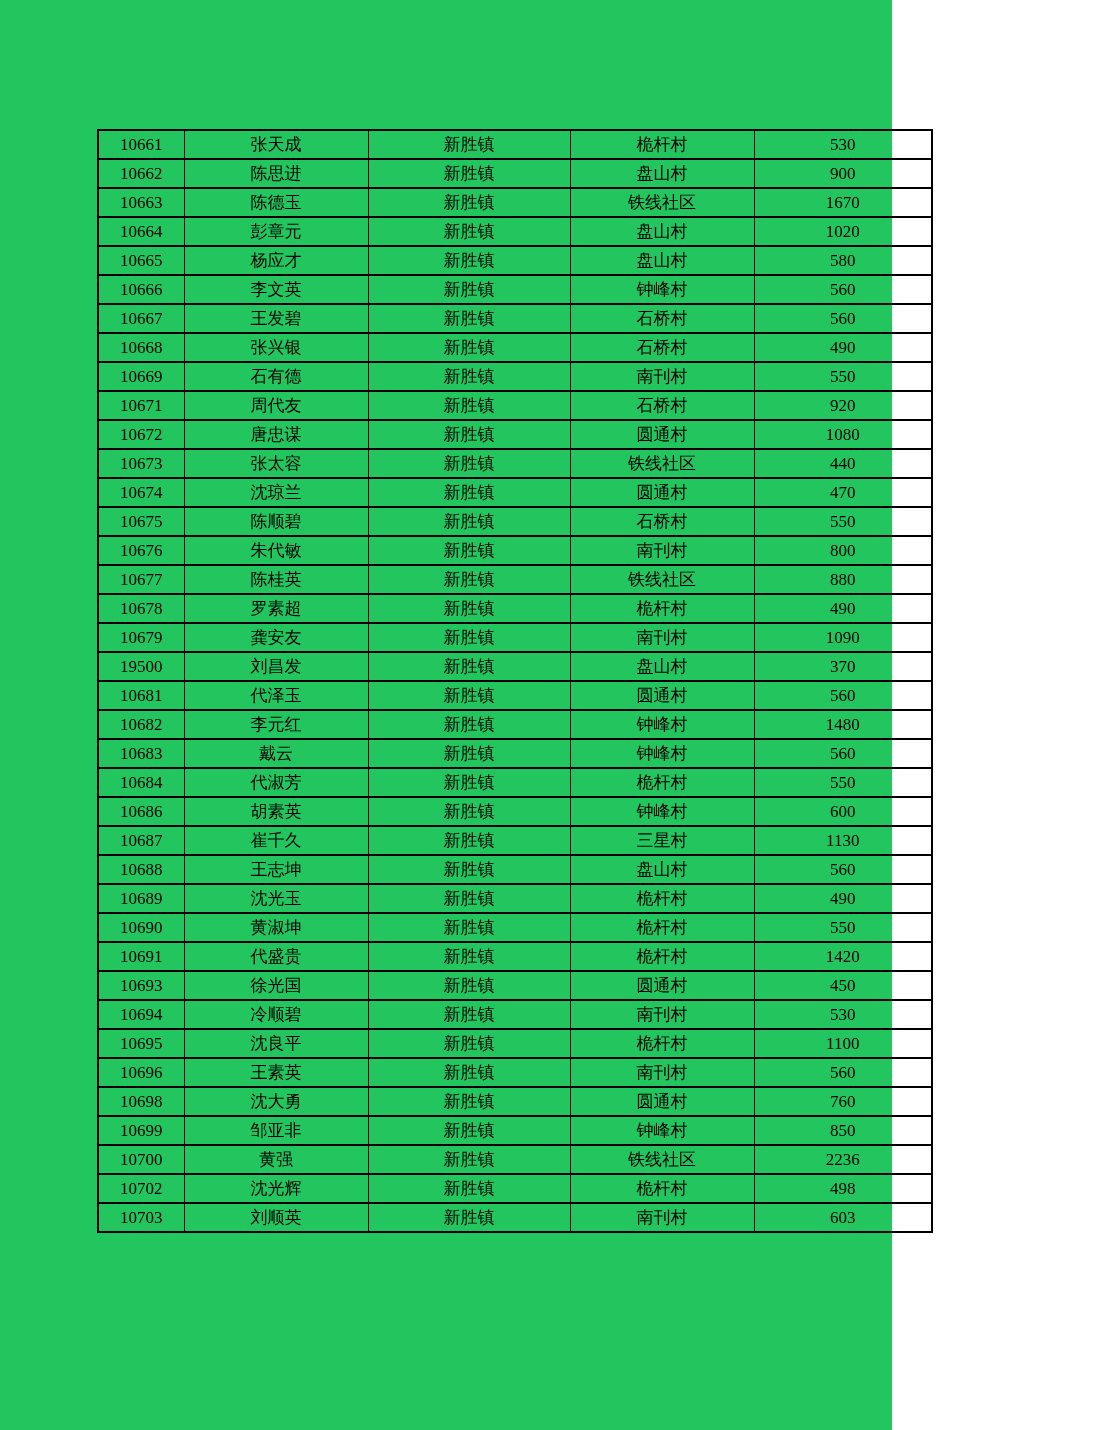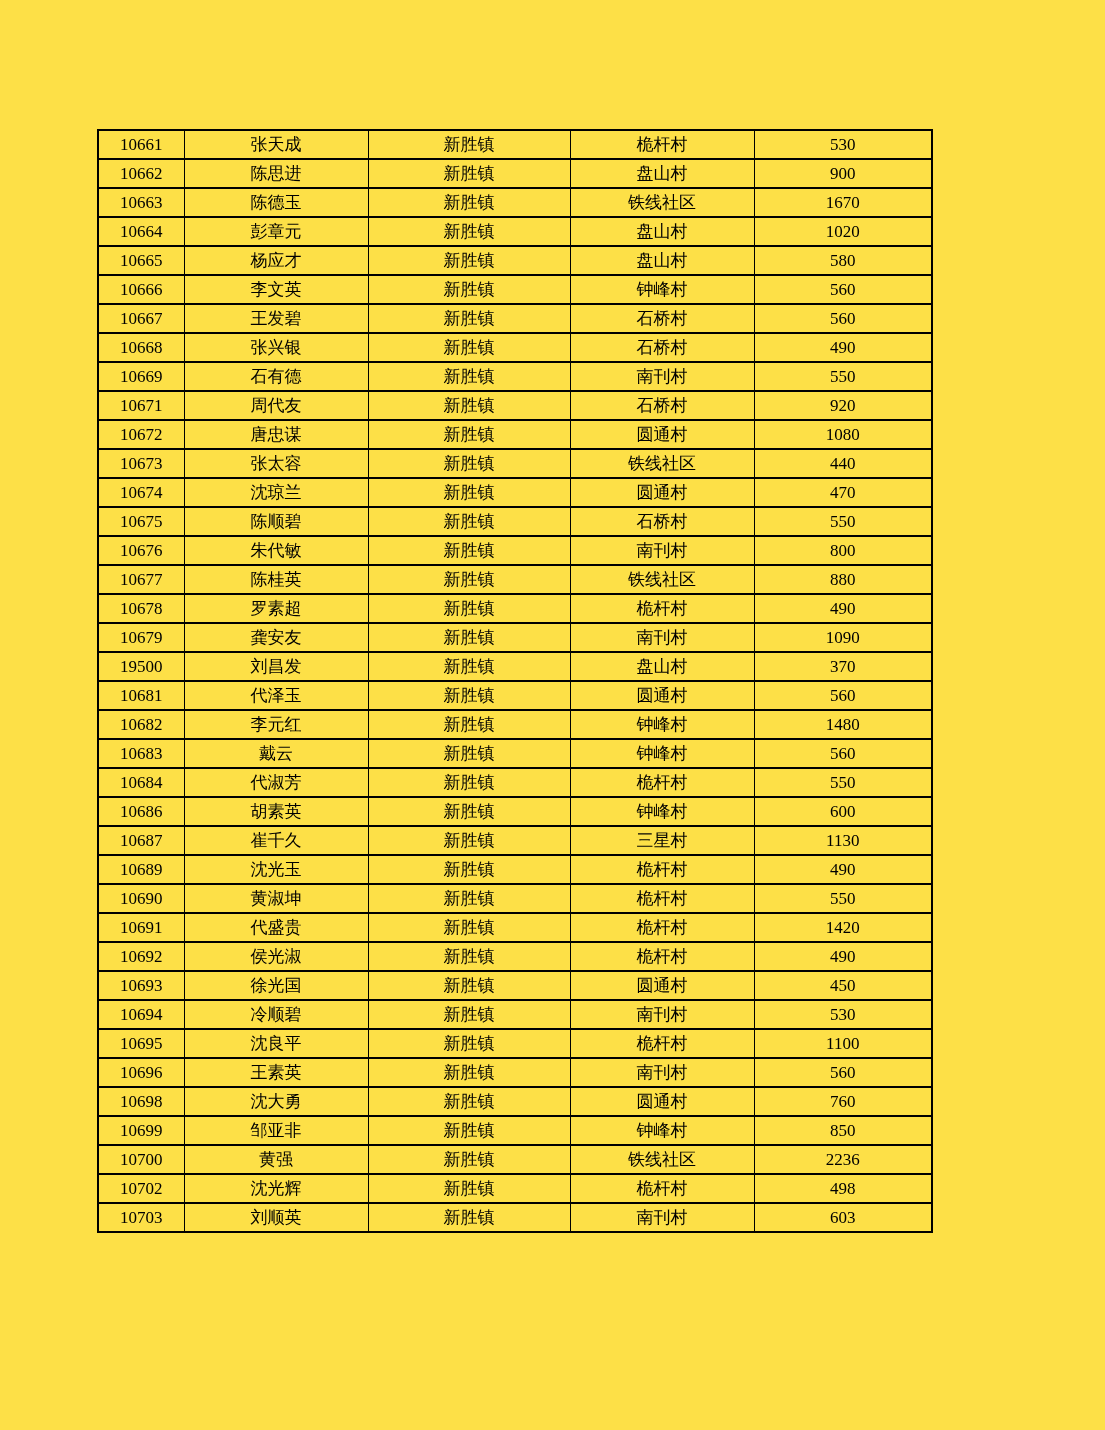--- a/index.html
+++ b/index.html
@@ -12,23 +12,23 @@
     background: #ffffff;
     font-family: "Liberation Serif", "DejaVu Serif", serif;
     color: #000000;
     position: relative;
     overflow: hidden;
   }
   .page {
     position: absolute;
     left: 0;
     top: 0;
-    width: 1105px;
+    width: 892px;
     height: 1430px;
-    background: #fde047;
+    background: #22c55e;
   }
   table.data-table {
     position: absolute;
     left: 97px;
     top: 129px;
     width: 834px;
     border-collapse: collapse;
     table-layout: fixed;
     border: 2.5px solid #000000;
   }
@@ -233,46 +233,46 @@
           <td>600</td>
         </tr>
         <tr>
           <td>10687</td>
           <td>崔千久</td>
           <td>新胜镇</td>
           <td>三星村</td>
           <td>1130</td>
         </tr>
         <tr>
+          <td>10688</td>
+          <td>王志坤</td>
+          <td>新胜镇</td>
+          <td>盘山村</td>
+          <td>560</td>
+        </tr>
+        <tr>
           <td>10689</td>
           <td>沈光玉</td>
           <td>新胜镇</td>
           <td>桅杆村</td>
           <td>490</td>
         </tr>
         <tr>
           <td>10690</td>
           <td>黄淑坤</td>
           <td>新胜镇</td>
           <td>桅杆村</td>
           <td>550</td>
         </tr>
         <tr>
           <td>10691</td>
           <td>代盛贵</td>
           <td>新胜镇</td>
           <td>桅杆村</td>
           <td>1420</td>
-        </tr>
-        <tr>
-          <td>10692</td>
-          <td>侯光淑</td>
-          <td>新胜镇</td>
-          <td>桅杆村</td>
-          <td>490</td>
         </tr>
         <tr>
           <td>10693</td>
           <td>徐光国</td>
           <td>新胜镇</td>
           <td>圆通村</td>
           <td>450</td>
         </tr>
         <tr>
           <td>10694</td>

